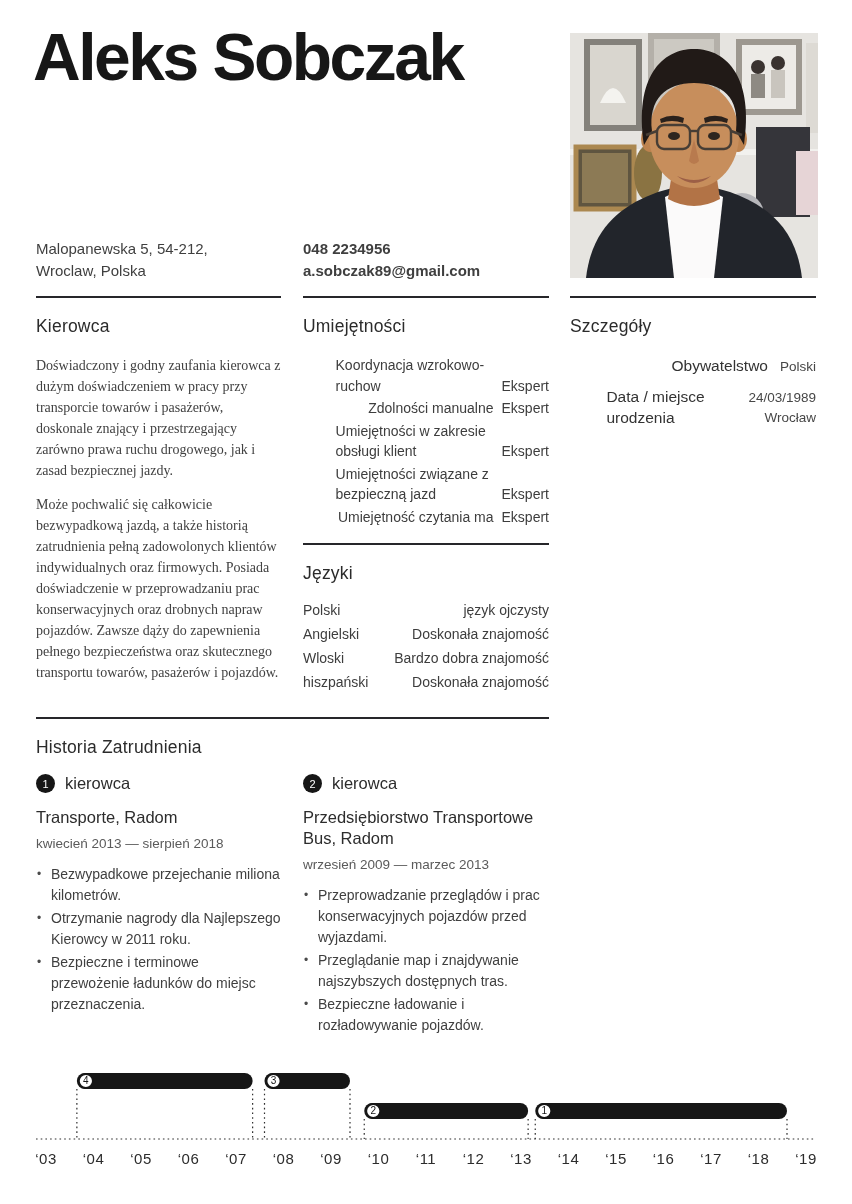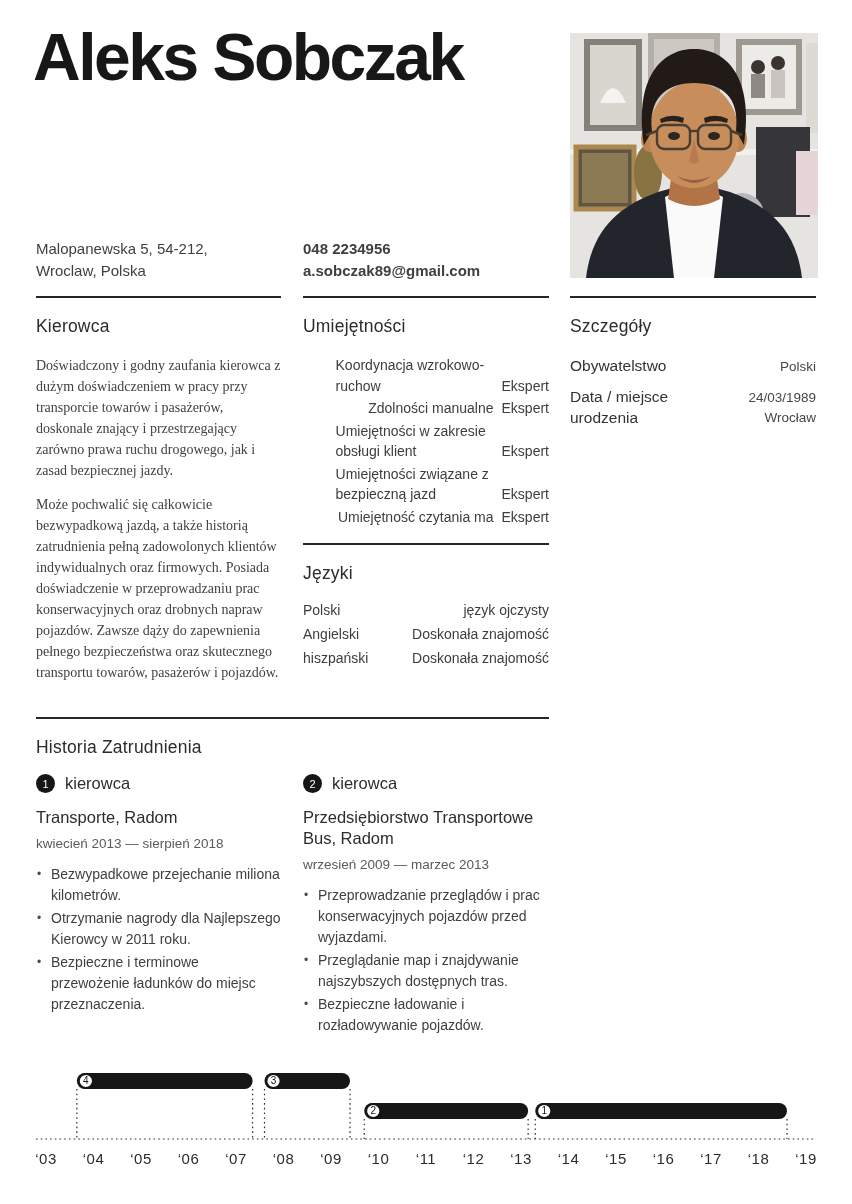--- a/index.html
+++ b/index.html
@@ -29,21 +29,21 @@
   
   .kv-list { margin-top:16px; display:flex; flex-direction:column; gap:2px;align-items:flex-end; }
   .kv-row { display:flex; justify-content:space-between; align-items:flex-end; gap:8px; font-size:14px; line-height:20.5px; color:#3d3d3d; }
   .kv-name { max-width:158px; }
   .kv-level { white-space:nowrap; }
   .rule-mid { margin-top:16px; }
   .lang-list { margin-top:14px; display:flex; flex-direction:column; gap:3px; }
   .lang-row { display:flex; justify-content:space-between; font-size:14px; line-height:21px; color:#3d3d3d; }
   
   .detail-list { margin-top:16px; display:flex; flex-direction:column; gap:9px; }
-  .detail-row { display:flex; justify-content:space-between; gap:12px; }
+  .detail-row { display:flex; justify-content:flex-end; gap:12px; }
   .detail-label { font-size:15.5px; line-height:21px; color:#333333; max-width:130px; }
   .detail-value { font-size:13.5px; line-height:20px; color:#474747; text-align:right; padding-top:2px; }
   
   .employment { position:absolute; left:36px; top:717px; width:513px; }
   .entries { display:grid; grid-template-columns:245px 246px; column-gap:22px; margin-top:14px; }
   .entry-head { display:flex; align-items:center; gap:10px; }
   .num-circle {
     width:19px; height:19px; border-radius:50%; background:#161616; color:#ffffff;
     font-size:11px; display:flex; align-items:center; justify-content:center; flex:0 0 19px;
   }
@@ -163,20 +163,24 @@
     <div class="rule rule-mid"></div>
     <h2 class="section-h">Języki</h2>
     <div class="lang-list">
       <div class="lang-row">
         <span>Polski</span>
         <span>język ojczysty</span>
       </div>
       <div class="lang-row">
         <span>Angielski</span>
         <span>Doskonała znajomość</span>
+      </div>
+      <div class="lang-row">
+        <span>Wloski</span>
+        <span>Bardzo dobra znajomość</span>
       </div>
       <div class="lang-row">
         <span>hiszpański</span>
         <span>Doskonała znajomość</span>
       </div>
     </div>
   </section>
 
   <section class="col col-right">
     <div class="rule"></div>

